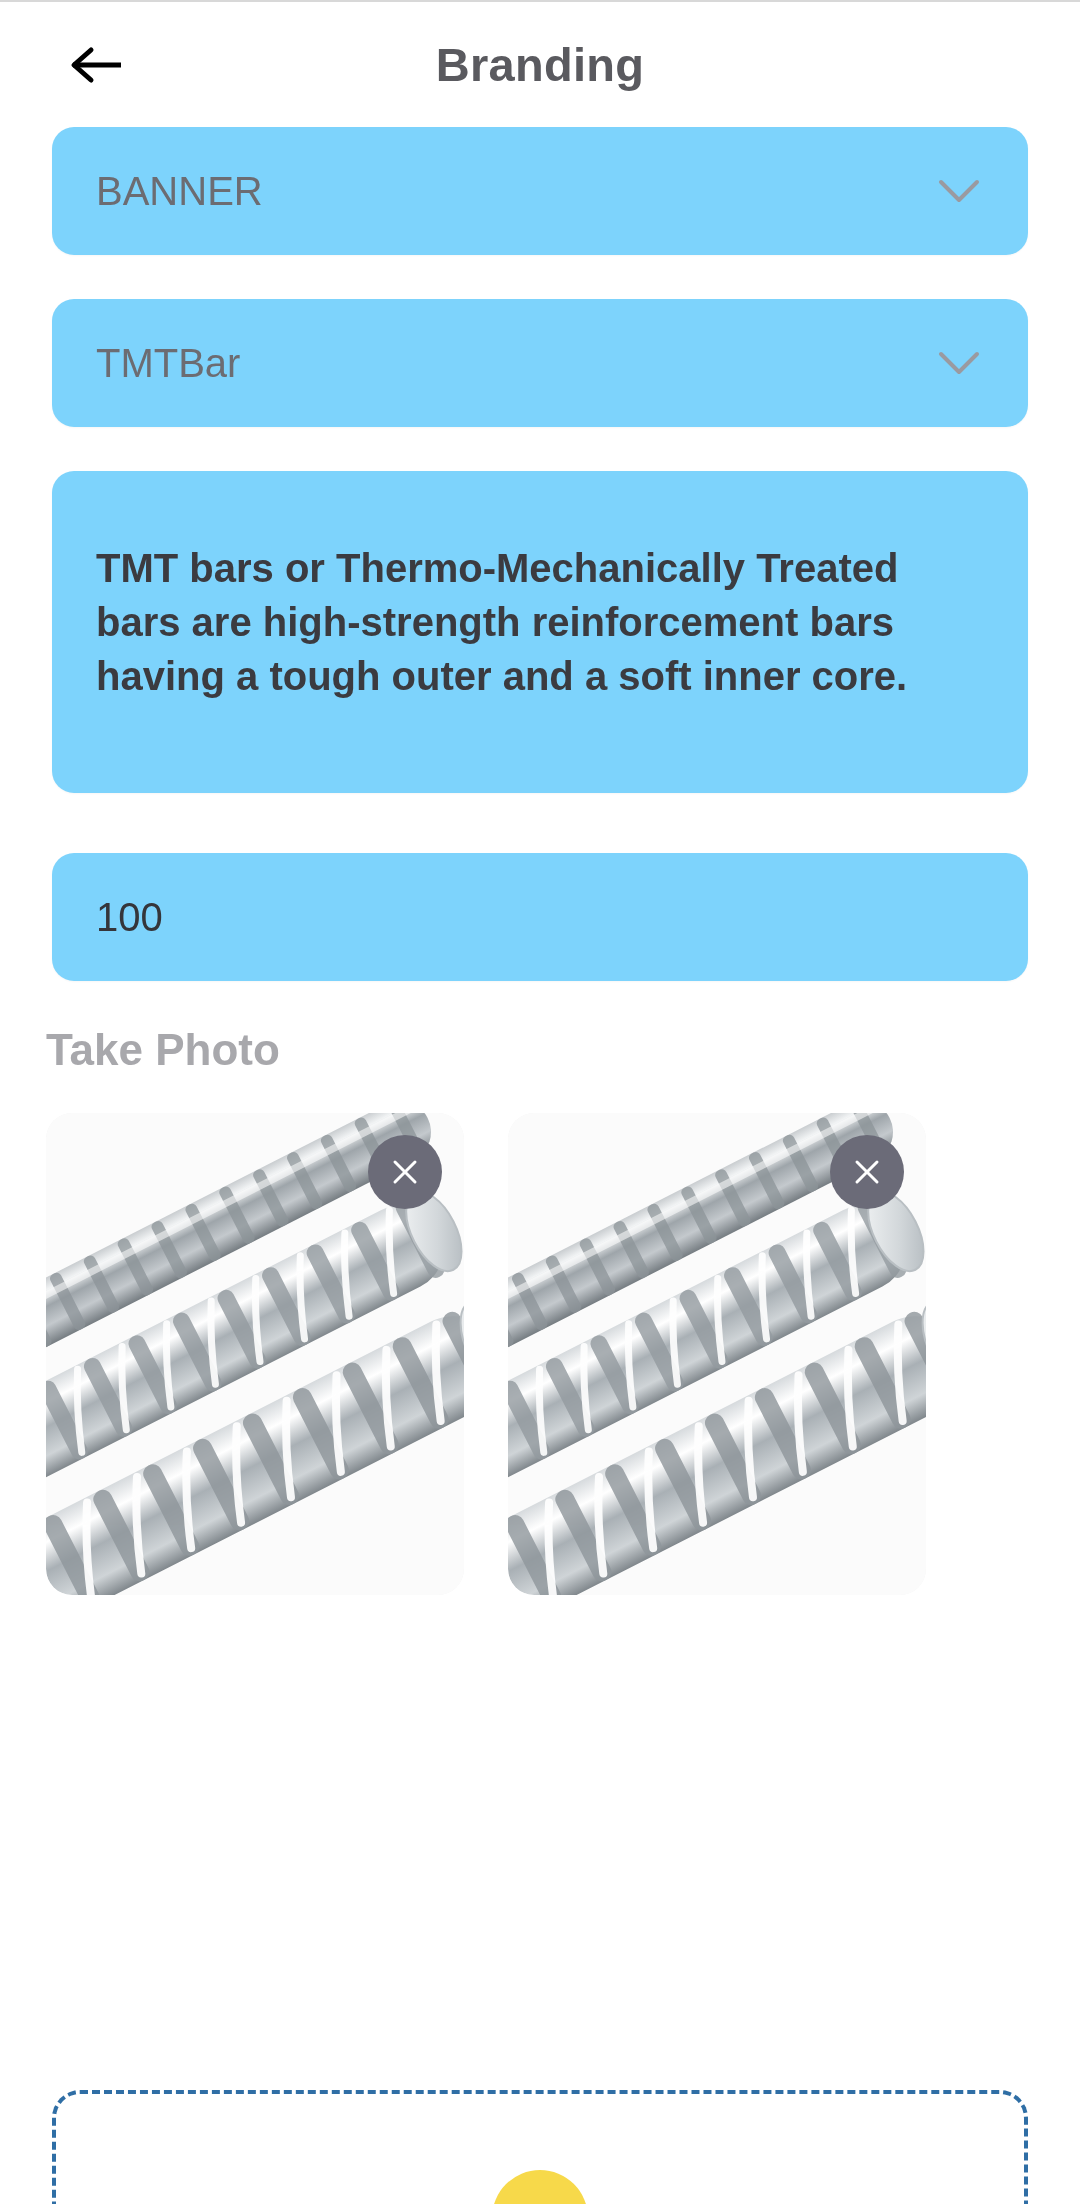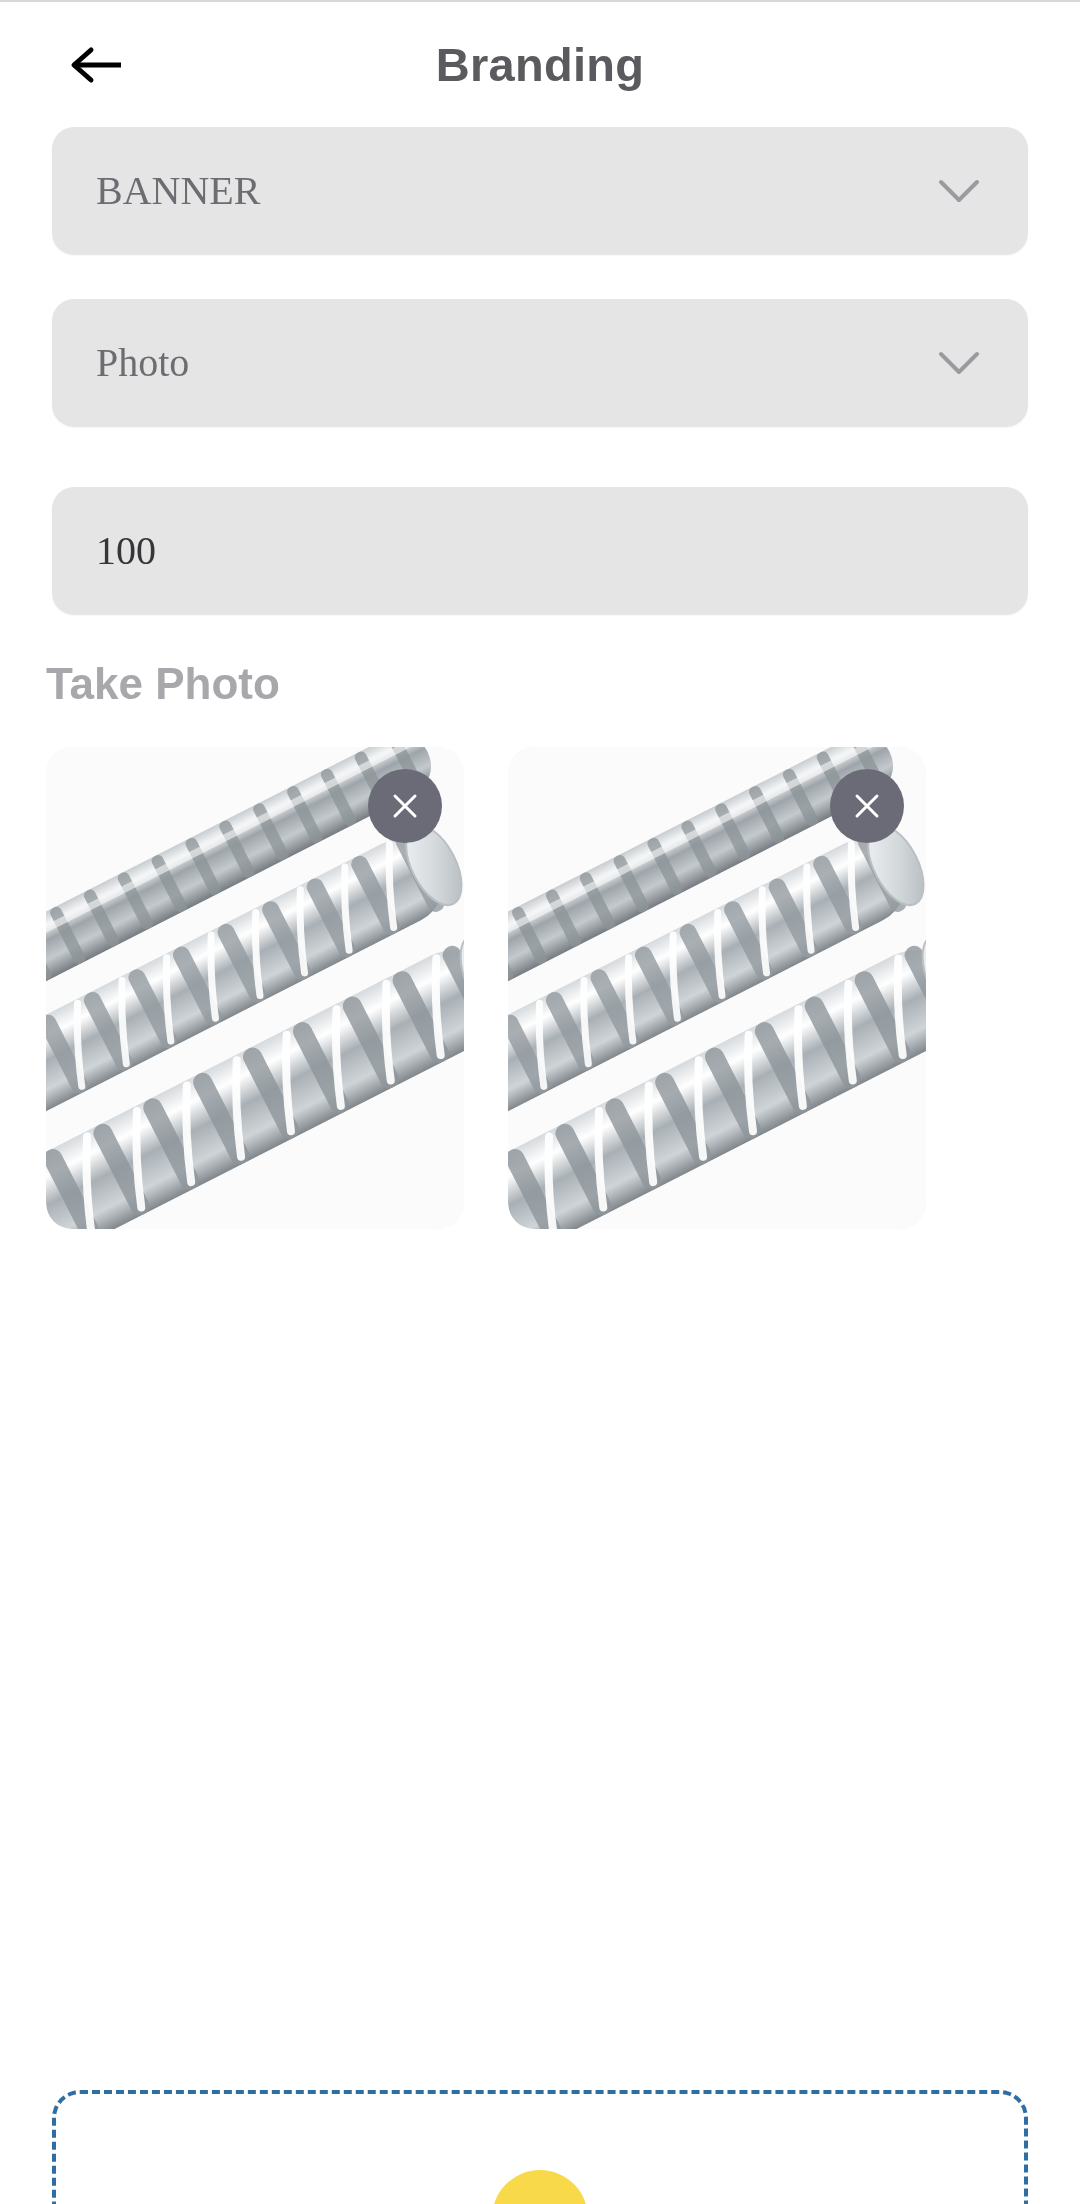--- a/index.html
+++ b/index.html
@@ -52,26 +52,25 @@
     left:28px; right:28px;
   }
   .tab.active .tab-underline { background:#f7de4c; }
   .tab.inactive .tab-underline { background:#b0b0b0; height:8px; }
 
   
   .form { padding:0 52px; }
 
   .field {
     position:relative;
-    background:#e5e5e5;
+    background:#7dd3fc;
     border-radius:22px;
     margin-bottom:44px;
     display:flex; align-items:center;
     box-shadow:0 1px 2px rgba(0,0,0,0.035);
-    font-family:Liberation Serif, serif;
   }
   .field.select { height:128px; padding:0 44px; }
   .field.input  { height:128px; padding:0 44px; }
   .field.textarea {
     height:322px; padding:44px 44px;
     align-items:flex-start;
   }
 
   .field-value {
     font-size:40px; color:#6c6c72;
@@ -164,28 +163,31 @@
     <div class="field select">
       <span class="field-value">BANNER</span>
       <span class="chevron">
         <svg viewBox="0 0 44 30" xmlns="http://www.w3.org/2000/svg">
           <polyline points="4,6 22,24 40,6" fill="none" stroke="#9a9aa0" stroke-width="4" stroke-linecap="round" stroke-linejoin="round"></polyline>
         </svg>
       </span>
     </div>
 
     <div class="field select">
-      <span class="field-value">Photo</span>
+      <span class="field-value">TMTBar</span>
       <span class="chevron">
         <svg viewBox="0 0 44 30" xmlns="http://www.w3.org/2000/svg">
           <polyline points="4,6 22,24 40,6" fill="none" stroke="#9a9aa0" stroke-width="4" stroke-linecap="round" stroke-linejoin="round"></polyline>
         </svg>
       </span>
     </div>
 
+    <div class="field textarea">
+      <div class="textarea-value">TMT bars or Thermo-Mechanically Treated bars are high-strength reinforcement bars having a tough outer and a soft inner core.</div>
+    </div>
 
     <div class="spacer-sm"></div>
 
     <div class="field input">
       <span class="field-value">100</span>
     </div>
 
 
   </div>
 

